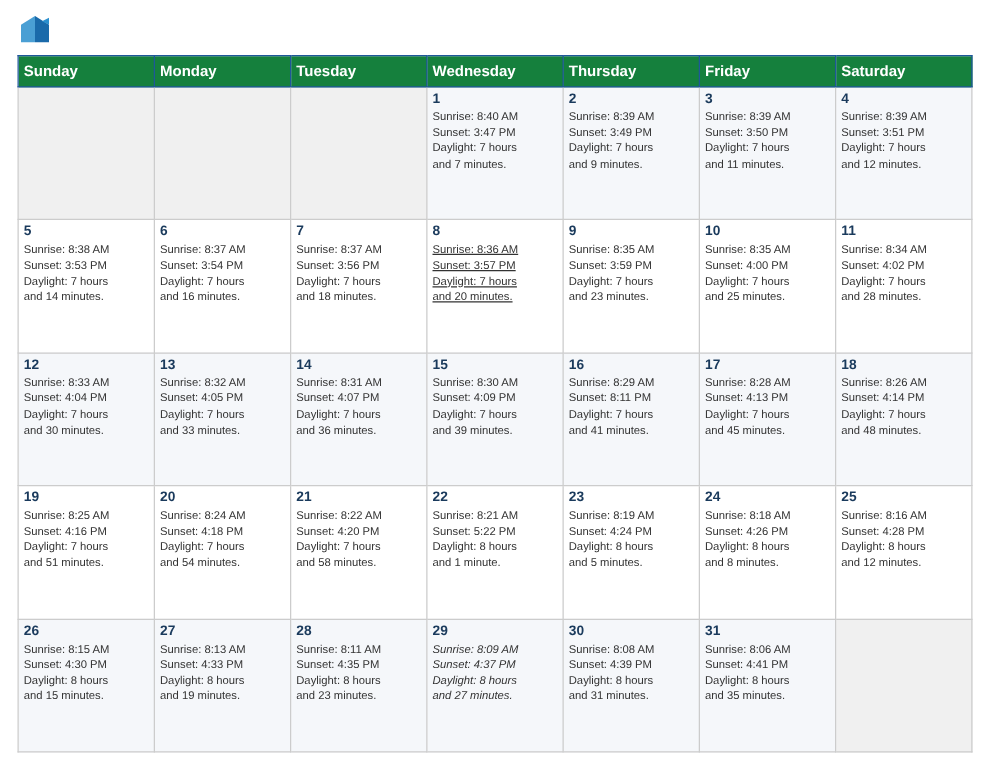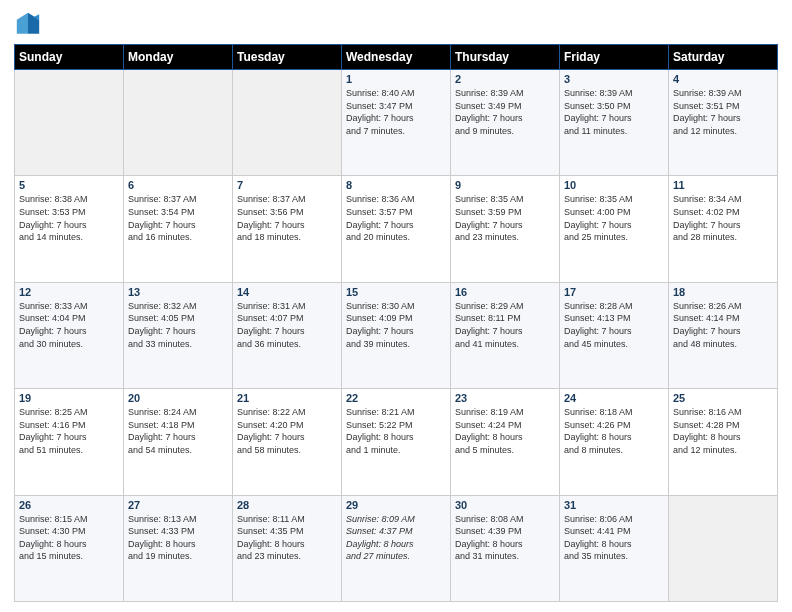--- a/index.html
+++ b/index.html
@@ -52,21 +52,21 @@
       color: #333;
     }
     .calendar {
       flex: 1;
       border: 1px solid #ccc;
       border-collapse: collapse;
       width: 100%;
       table-layout: fixed;
     }
     .calendar thead tr th {
-      background: #000000;
+      background: #15803d;
       color: #fff;
       font-size: 12px;
       font-weight: bold;
       padding: 5px 4px;
       text-align: left;
       border: 1px solid #1e5799;
     }
     .calendar tbody tr td {
       border: 1px solid #ccc;
       vertical-align: top;
@@ -182,21 +182,21 @@
           </td>
           <td>
             <div class="day-num">7</div>
             <div class="day-content" style="white-space: pre-line;">Sunrise: 8:37 AM
 Sunset: 3:56 PM
 Daylight: 7 hours
 and 18 minutes.</div>
           </td>
           <td>
             <div class="day-num">8</div>
-            <div class="day-content" style="white-space: pre-line;">Sunrise: 8:36 AM
+            <div class="day-content" style="white-space: pre-line; text-decoration: underline;">Sunrise: 8:36 AM
 Sunset: 3:57 PM
 Daylight: 7 hours
 and 20 minutes.</div>
           </td>
           <td>
             <div class="day-num">9</div>
             <div class="day-content" style="white-space: pre-line;">Sunrise: 8:35 AM
 Sunset: 3:59 PM
 Daylight: 7 hours
 and 23 minutes.</div>

